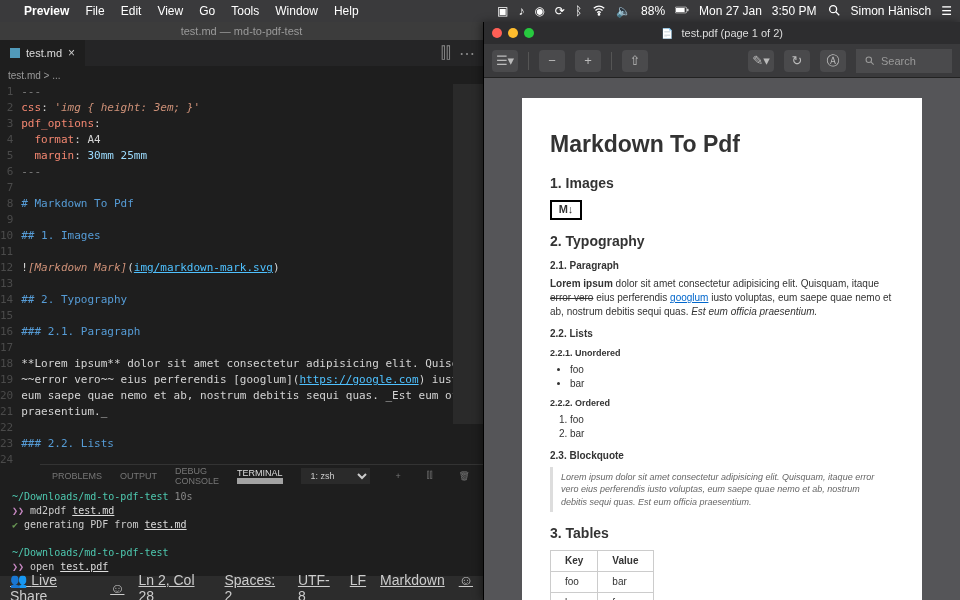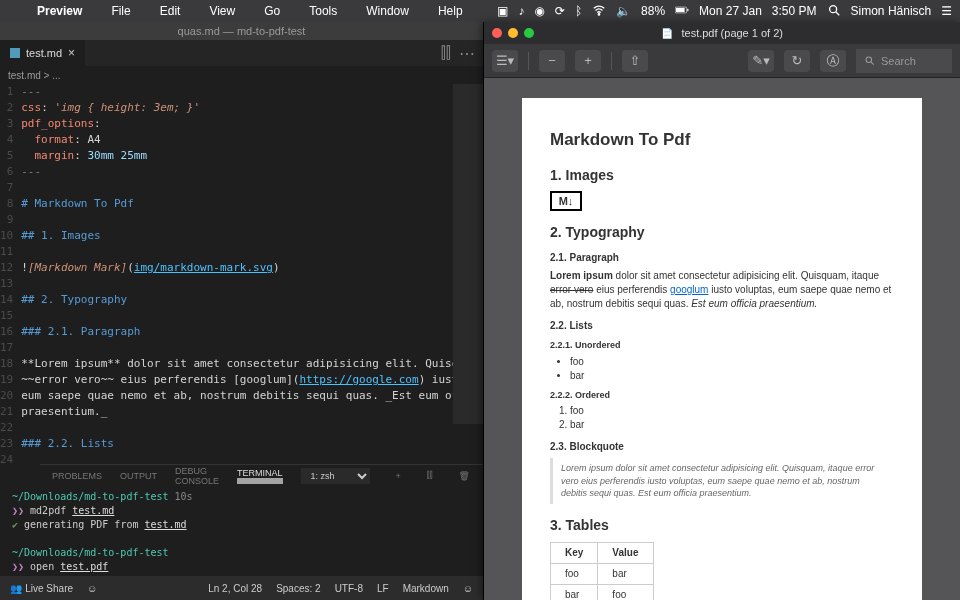--- a/index.html
+++ b/index.html
@@ -1,18 +1,18 @@
 <!DOCTYPE html>
 <html><head>
 <meta charset="utf-8">
 <style>
 * { margin:0; padding:0; box-sizing:border-box; }
 body { width:960px; height:600px; overflow:hidden; font-family:-apple-system,BlinkMacSystemFont,"Segoe UI",sans-serif; background:#1e1e1e; position:relative; }
 .menubar { height:22px; background:#3a3a3c; color:#fff; display:flex; align-items:center; padding:0 8px; font-size:12px; justify-content:space-between; }
-.menu-left { display:flex; gap:29px; align-items:center; }
+.menu-left { display:flex; gap:16px; align-items:center; }
 .menu-left .bold { font-weight:600; }
 .menu-right { display:flex; gap:10px; align-items:center; }
 .menu-right svg { width:14px; height:14px; }
 .apple { font-size:13px; }
 .vscode { position:absolute; left:0; top:22px; width:483px; height:578px; background:#1e1e1e; color:#ccc; display:flex; flex-direction:column; }
 .titlebar { height:18px; background:#3c3c3c; color:#9a9a9a; font-size:11px; text-align:center; line-height:18px; }
 .tabbar { height:26px; background:#252526; display:flex; align-items:stretch; }
 .tab { background:#1e1e1e; display:flex; align-items:center; padding:0 10px; font-size:11px; gap:6px; color:#ddd; }
 .tab .mdicon { width:10px; height:10px; }
 .tab .close { color:#ccc; font-size:12px; }
@@ -22,33 +22,33 @@
 .gutter { width:30px; text-align:right; padding-right:8px; color:#4a4a4a; line-height:16px; user-select:none; }
 .code { flex:1; line-height:16px; white-space:pre; color:#d4d4d4; }
 .c-orange{color:#ce9178;font-style:italic;} .c-blue{color:#569cd6;} .c-ltblue{color:#9cdcfe;} .c-grey{color:#808080;} .c-red{color:#f48771;} .c-link{color:#4fc1ff;text-decoration:underline;} .c-white{color:#d4d4d4;}
 .mm{background:#2a2a2a;width:30px;position:absolute;right:0;top:0;height:340px;}
 .panel-tabs { height:22px; display:flex; align-items:center; gap:18px; padding:0 12px; font-size:9px; color:#777; border-top:1px solid #333;margin-left:40px; }
 .panel-tabs .active { color:#ddd; border-bottom:6px solid #a3a3a3; }
 .panel-tabs .right { margin-left:auto; display:flex; gap:26px; align-items:center; }
 .panel-tabs select { background:#2a2a2a; color:#ccc; border:none; font-size:9px; padding:2px 18px 2px 6px; }
 .term { height:90px; padding:4px 12px; font-family:"SF Mono",Menlo,monospace; font-size:10px; color:#ccc; line-height:14px; }
 .term .cyan{color:#4ec9b0;} .term .mag{color:#c586c0;} .term .lt{color:#ddd;text-decoration:underline;} .term .dim{color:#888;} .term .chk{color:#6a9955;}
-.statusbar { height:20px; background:#2c2c2c; display:flex; align-items:center; padding:12px 10px; font-size:10px; color:#ccc; gap:14px; }
+.statusbar { height:20px; background:#2c2c2c; display:flex; align-items:center; padding:12px 10px; font-size:14px; color:#ccc; gap:14px;text-decoration:underline; }
 .statusbar .right { margin-left:auto; display:flex; gap:14px; }
 .preview { position:absolute; left:483px; top:22px; width:477px; height:578px; background:#2d2d2f; display:flex; flex-direction:column; border-left:1px solid #000; box-shadow:-2px 0 8px rgba(0,0,0,0.4); }
 .pw-title { height:22px; display:flex; align-items:center; justify-content:center; gap:8px; color:#ddd; font-size:11px; position:relative; }
 .traffic { position:absolute; left:8px; display:flex; gap:6px; }
 .dot { width:10px; height:10px; border-radius:50%; }
 .r{background:#ff5f56;} .y{background:#ffbd2e;} .g{background:#27c93f;}
 .pw-toolbar { height:34px; background:#3a3a3c; display:flex; align-items:center; padding:0 8px; gap:10px; border-bottom:1px solid #222; }
 .tb-btn { width:26px; height:22px; background:#4a4a4c; border-radius:4px; display:flex; align-items:center; justify-content:center; color:#bbb; font-size:13px; }
 .search-box { background:#4a4a4c; border-radius:0; height:24px; flex:1; display:flex; align-items:center; padding:0 8px; color:#9a9a9a; font-size:11px; gap:6px; max-width:160px; margin-left:auto; }
 .pdf-view { flex:1; background:#555558; padding:20px 0 0 0; overflow:hidden; display:flex; justify-content:center; }
 .pdf-page { width:400px; background:#fff; padding:30px 28px; font-size:10px; color:#333; line-height:1.4; }
-.pdf-page h1 { font-size:17px; font-weight:700; margin-bottom:14px; }
+.pdf-page h1 { font-size:23px; font-weight:700; margin-bottom:14px; }
 .pdf-page h2 { font-size:14px; font-weight:700; margin:12px 0 6px; }
 .pdf-page h3 { font-size:10px; font-weight:700; margin:8px 0 4px; }
 .pdf-page h4 { font-size:9px; font-weight:700; margin:6px 0 3px; }
 .mdmark { border:2px solid #000; width:32px; height:20px; display:flex; align-items:center; justify-content:center; font-weight:700; font-size:11px; margin-top:4px; }
 .para .s{text-decoration:line-through;} .para .l{color:#0066cc;text-decoration:underline;} .para .i{font-style:italic;}
 .pdf-page ul,.pdf-page ol{margin-left:20px;}
 .bq{border-left:3px solid #ddd;padding:4px 8px;font-style:italic;color:#666;font-size:9px;margin:4px 0;}
 .tbl{border-collapse:collapse;margin:4px 0;} .tbl th,.tbl td{border:1px solid #ccc;padding:3px 14px;font-size:10px;} .tbl th{font-weight:600;}
 </style>
 </head>
@@ -94,21 +94,21 @@
           <circle cx="7" cy="7" r="4"></circle>
           <line x1="10" y1="10" x2="14" y2="14"></line>
         </svg>
     </span>
     <span>Simon Hänisch</span>
     <span>☰</span>
   </div>
 </div>
 
 <div class="vscode">
-  <div class="titlebar">quas.md — md-to-pdf-test</div>
+  <div class="titlebar">test.md — md-to-pdf-test</div>
   <div class="tabbar">
     <div class="tab">
       <svg class="mdicon" viewBox="0 0 12 12">
           <rect width="12" height="12" fill="#519aba"></rect>
         </svg>
       <span>test.md</span>
       <span class="close">×</span>
     </div>
     <div class="tab-actions">
       <span>⫿⫿</span>

